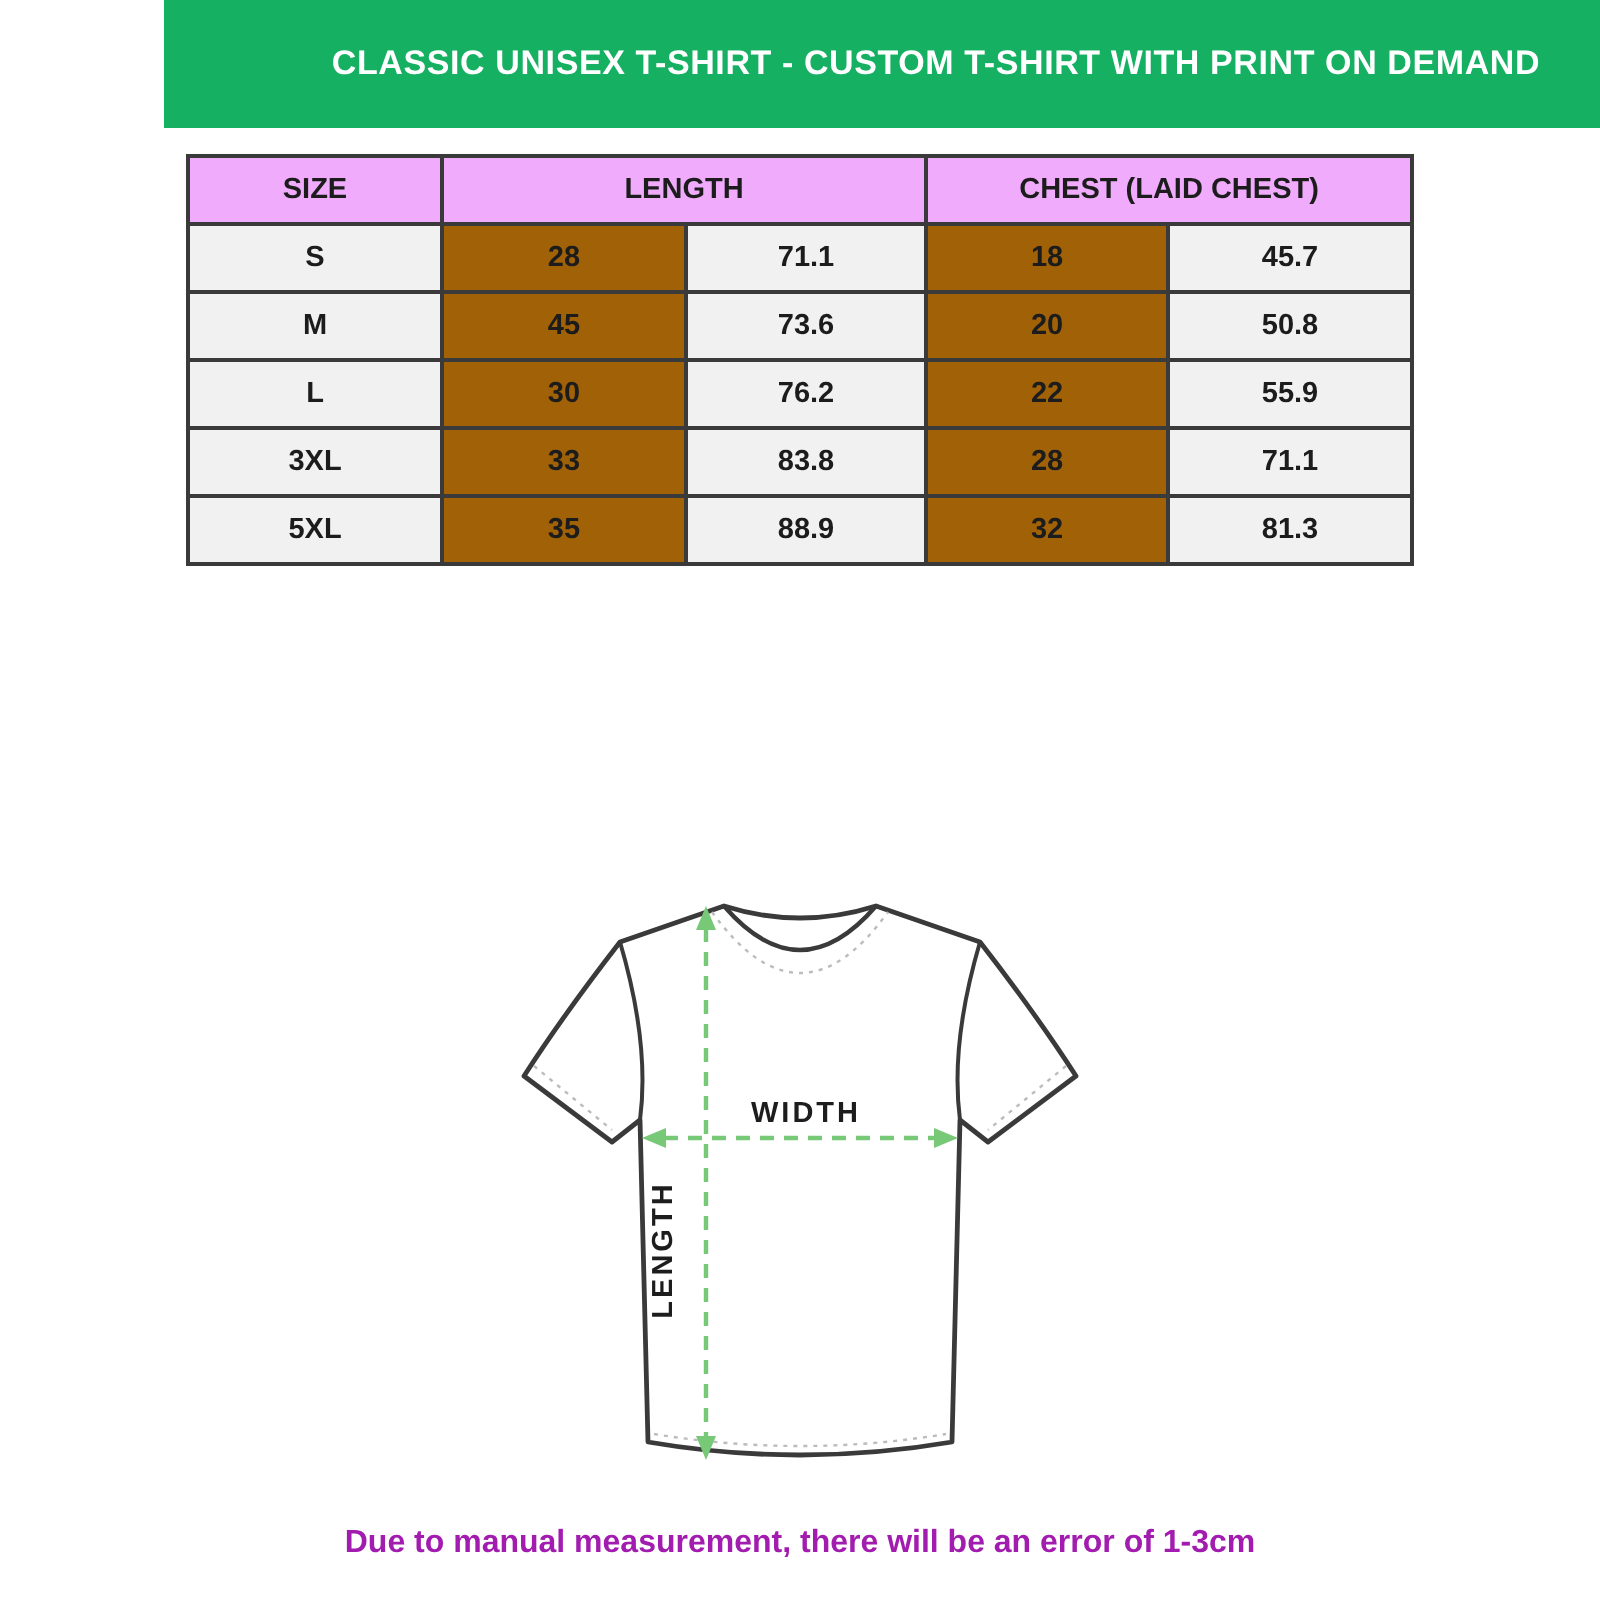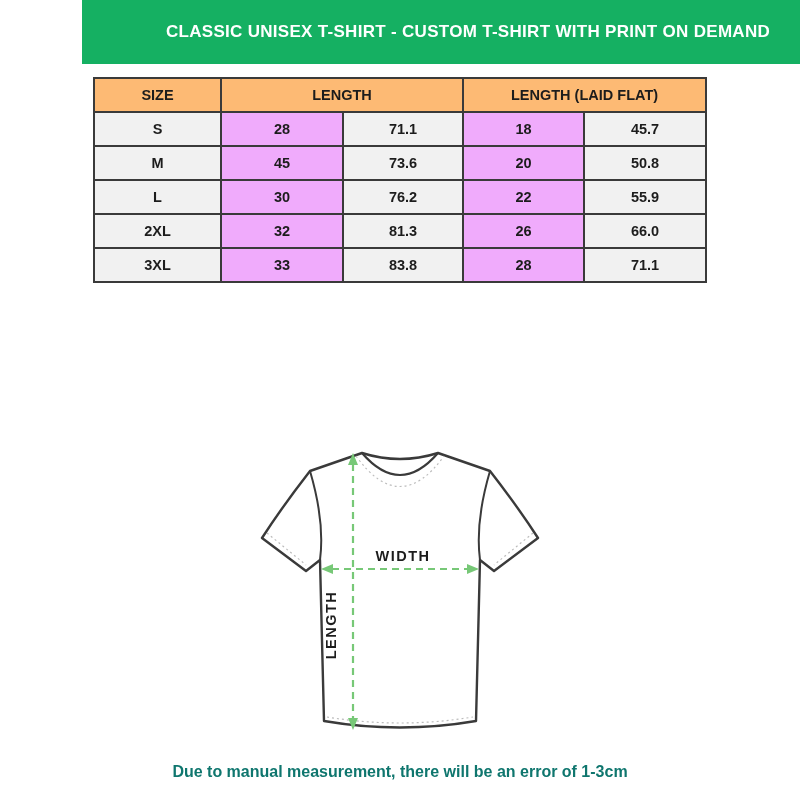--- a/index.html
+++ b/index.html
@@ -37,24 +37,24 @@
     table-layout: fixed;
   }
   .size-table th, .size-table td {
     border: 2px solid #3a3a3a;
     height: 34px;
     text-align: center;
     vertical-align: middle;
     font-size: 14.5px;
     font-weight: bold;
     color: #1c1c1c;
-    background: #f0abfc;
+    background: #a16207;
     padding: 0;
   }
-  .size-table th { background: #fdba74; }
+  .size-table th { background: #f0abfc; }
   .size-table td.shade { background: #f1f1f1; }
 
   
   .tshirt-wrap {
     position: absolute;
     left: 240px; top: 440px;
     width: 320px; height: 320px;
   }
   .tshirt-wrap svg { width: 100%; height: 100%; }
   .svg-label {
@@ -64,21 +64,21 @@
     fill: #1d1d1d;
     letter-spacing: 1.5px;
   }
 
   
   .note {
     position: absolute;
     left: 0; top: 763px;
     width: 800px;
     text-align: center;
-    color: #0f766e;
+    color: #a21caf;
     font-size: 16px;
     font-weight: bold;
   }
 </style>
 </head>
 <body>
 
 <div class="banner">
   <span>CLASSIC UNISEX T-SHIRT - CUSTOM T-SHIRT WITH PRINT ON DEMAND</span>
 </div>
@@ -88,21 +88,21 @@
     <col style="width:127px">
       <col style="width:122px">
       <col style="width:120px">
       <col style="width:121px">
       <col style="width:122px">
   </colgroup>
   <thead>
     <tr>
       <th>SIZE</th>
       <th colspan="2">LENGTH</th>
-      <th colspan="2">LENGTH (LAID FLAT)</th>
+      <th colspan="2">CHEST (LAID CHEST)</th>
     </tr>
   </thead>
   <tbody>
     <tr>
       <td class="shade">S</td>
       <td>28</td>
       <td class="shade">71.1</td>
       <td>18</td>
       <td class="shade">45.7</td>
     </tr>
@@ -114,32 +114,32 @@
       <td class="shade">50.8</td>
     </tr>
     <tr>
       <td class="shade">L</td>
       <td>30</td>
       <td class="shade">76.2</td>
       <td>22</td>
       <td class="shade">55.9</td>
     </tr>
     <tr>
-      <td class="shade">2XL</td>
-      <td>32</td>
-      <td class="shade">81.3</td>
-      <td>26</td>
-      <td class="shade">66.0</td>
-    </tr>
-    <tr>
       <td class="shade">3XL</td>
       <td>33</td>
       <td class="shade">83.8</td>
       <td>28</td>
       <td class="shade">71.1</td>
+    </tr>
+    <tr>
+      <td class="shade">5XL</td>
+      <td>35</td>
+      <td class="shade">88.9</td>
+      <td>32</td>
+      <td class="shade">81.3</td>
     </tr>
   </tbody>
 </table>
 
 <div class="tshirt-wrap">
   <svg viewBox="0 0 320 320" xmlns="http://www.w3.org/2000/svg">
 
     <path d="M122,13 L70,31 Q42,67 22,98 L66,131 L80,120 L84,281 Q160,294 236,281 L240,120 L254,131 L298,98 Q278,67 250,31 L198,13 Q160,25 122,13 Z" fill="#ffffff" stroke="#3a3a3a" stroke-width="2.4" stroke-linejoin="round"></path>
 
     <path d="M70,31 Q85,82 80,120" fill="none" stroke="#3a3a3a" stroke-width="2"></path>

